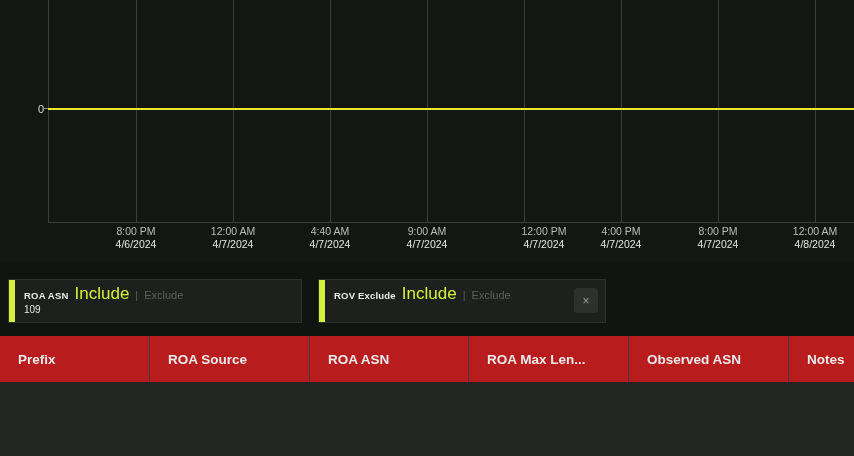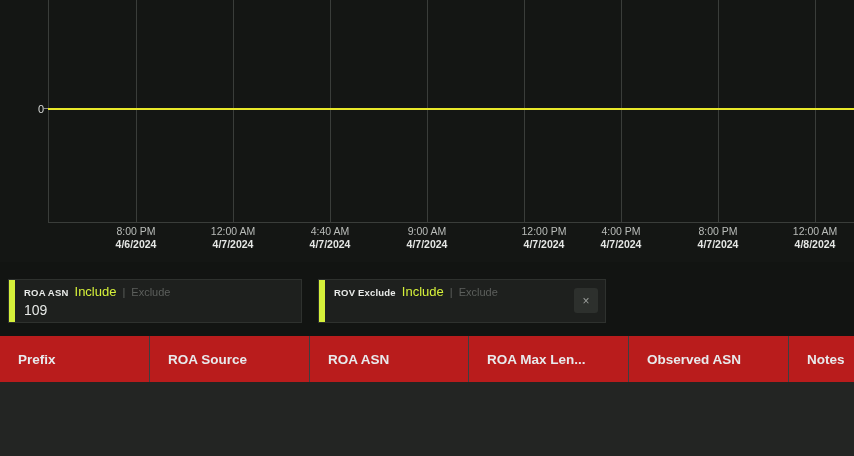--- a/index.html
+++ b/index.html
@@ -44,41 +44,41 @@
     background: #8a8d8a;
   }
   #xticks {
     position: absolute; left: 48px; top: 225px; right: 0; height: 34px;
   }
   .xtick {
     position: absolute; top: 0; width: 110px; margin-left: -55px;
     text-align: center;
   }
   .xtick .t-time { display: block; font-size: 10.5px; color: #b9bcb9; line-height: 13px; }
-  .xtick .t-date { display: block; font-size: 10.5px; color: #e4e6e4; line-height: 13px; font-weight: 700; }
+  .xtick .t-date { display: block; font-size: 10.5px; color: #e4e6e4; line-height: 13px; font-weight: 400; }
 
   
   #filter-bar {
     position: absolute; left: 0; top: 270px; width: 854px; height: 62px;
     background: #121412;
   }
   .filter-chip {
     position: absolute; top: 9px; height: 44px;
     background: #1e201e;
     border: 1px solid #2e312e;
     display: flex; align-items: stretch;
   }
   .chip-accent { width: 6px; background: #d5f03a; flex: none; }
   .chip-body { flex: 1; padding: 4px 8px 0 9px; position: relative; }
   .chip-row1 { display: flex; align-items: baseline; gap: 6px; height: 15px; }
   .chip-label { font-size: 9.5px; font-weight: 700; color: #e9ebe9; letter-spacing: .2px; }
-  .chip-include { font-size: 13px; color: #d5f03a; }
+  .chip-include { font-size: 17px; color: #d5f03a; }
   .chip-sep { font-size: 11px; color: #5c5f5c; }
   .chip-exclude { font-size: 11px; color: #5c5f5c; }
-  .chip-value { font-size: 14px; color: #e6e8e6; line-height: 20px; margin-top: 1px; }
+  .chip-value { font-size: 10px; color: #e6e8e6; line-height: 20px; margin-top: 1px; }
   .chip-close {
     position: absolute; right: 7px; top: 8px; width: 24px; height: 25px;
     background: #2d302d; border-radius: 3px;
     display: flex; align-items: center; justify-content: center;
     color: #9b9e9b; font-size: 12px; line-height: 1; cursor: pointer;
   }
   #chip-roa-asn { left: 8px; width: 294px; }
   #chip-rov-status { left: 318px; width: 288px; }
 
   

